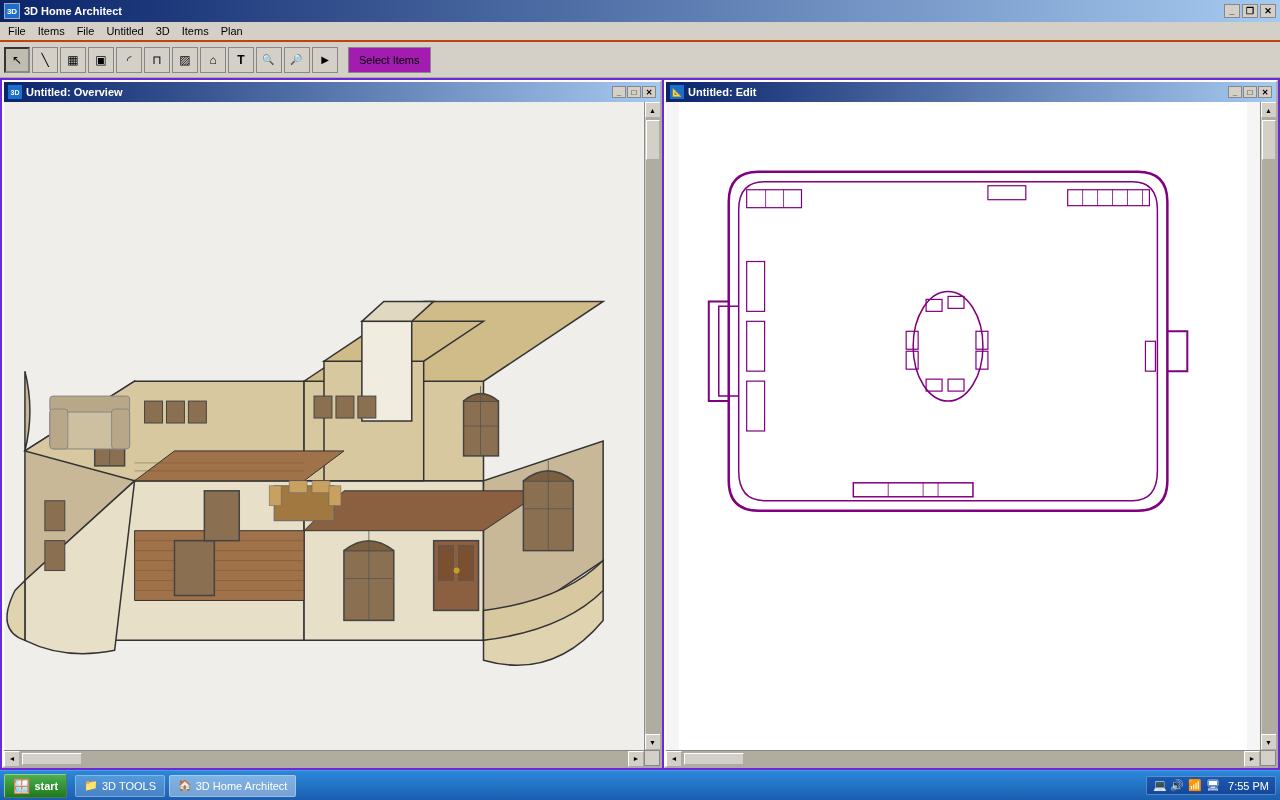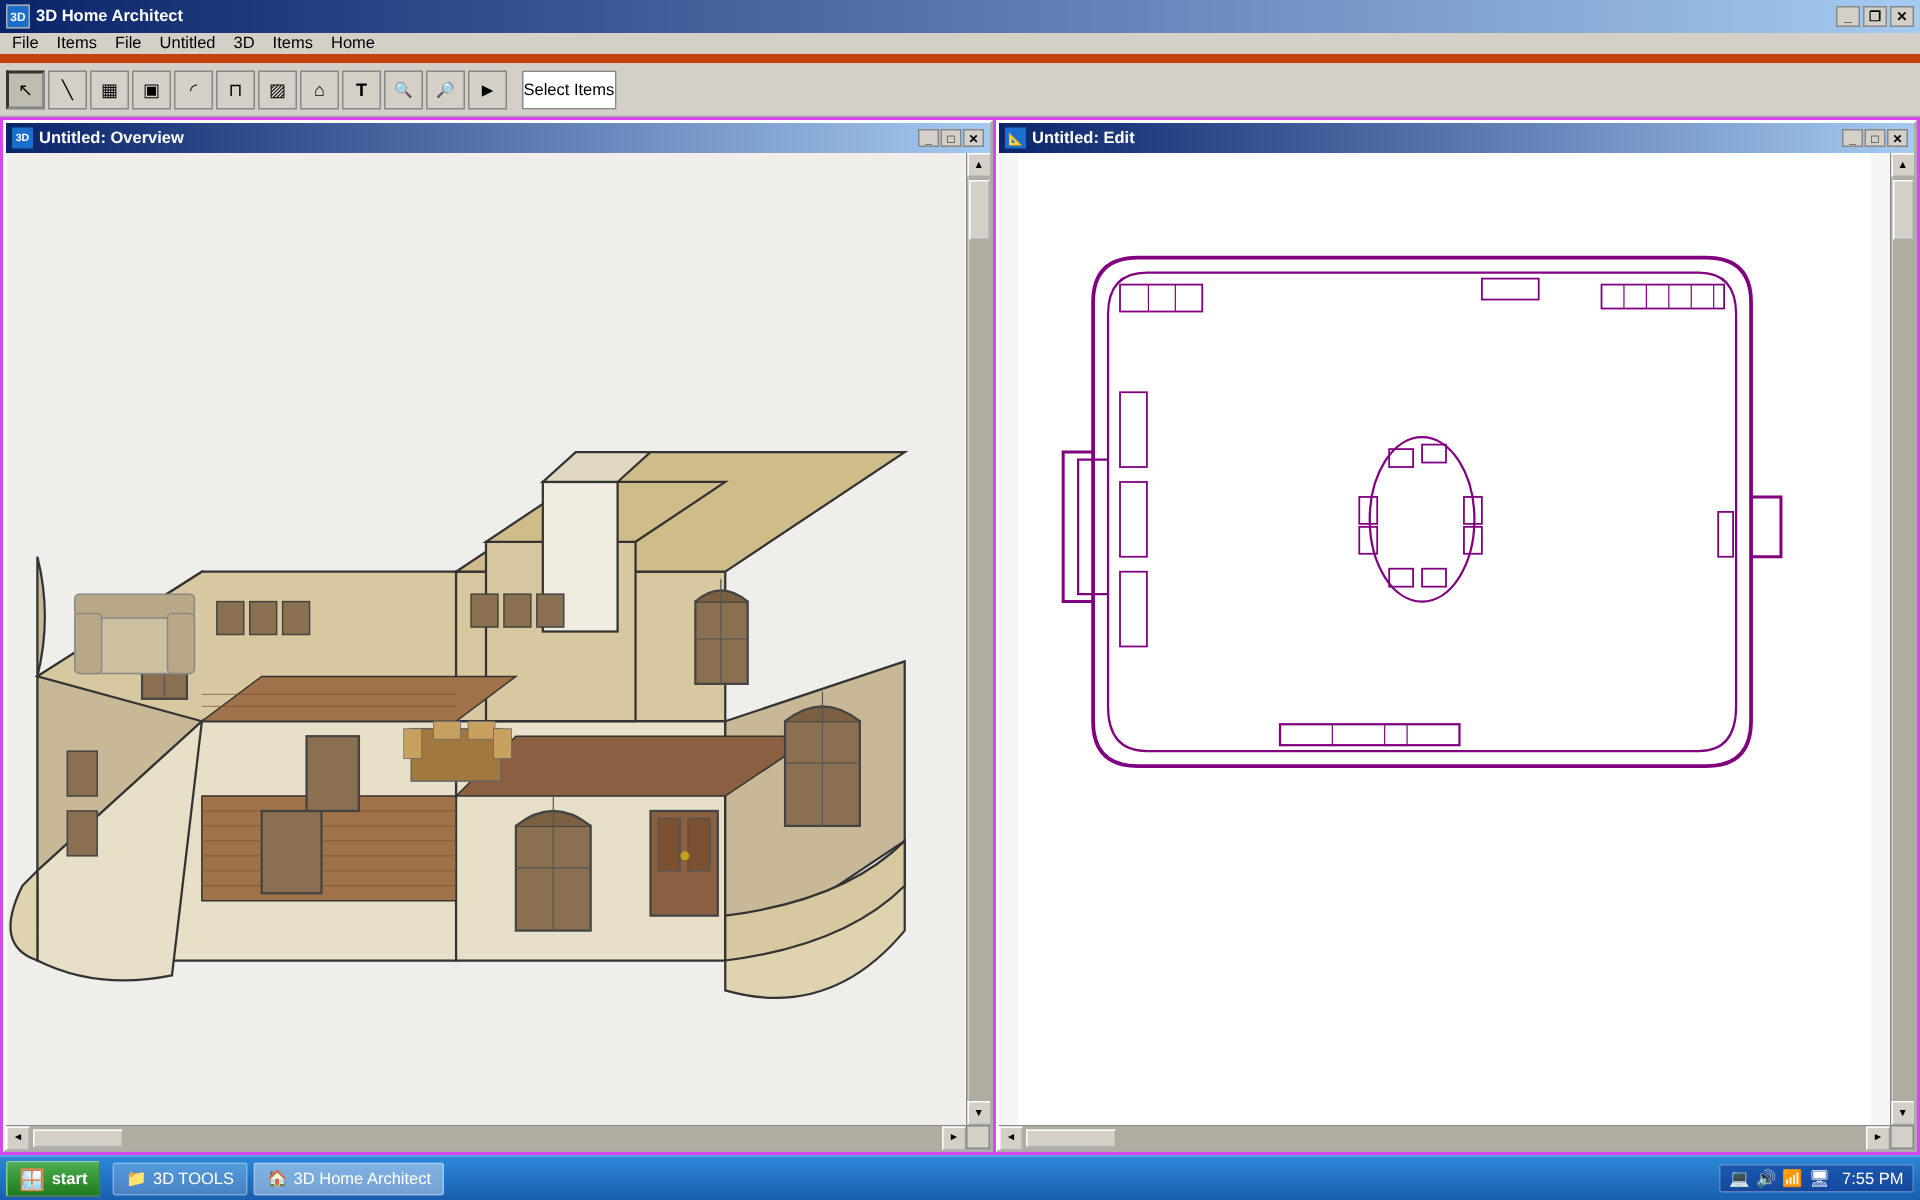--- a/index.html
+++ b/index.html
@@ -48,21 +48,21 @@
       color: #000;
     }
 
     
     .menu-bar {
       height: 20px;
       background: #d4d0c8;
       display: flex;
       align-items: center;
       padding: 0 2px;
-      border-bottom: 6px solid #c2410c;
+      border-bottom: 2px solid #c2410c;
     }
     .menu-item {
       padding: 2px 6px;
       font-size: 11px;
       cursor: pointer;
       color: #000;
     }
 
     
     .toolbar {
@@ -79,33 +79,33 @@
       height: 26px;
       background: #d4d0c8;
       border: 1px solid #888;
       display: flex; align-items: center; justify-content: center;
       cursor: pointer;
       font-size: 12px;
     }
     .toolbar-btn.active { border: 2px inset #888; background: #c0bdb0; }
     .select-items-btn {
       height: 26px;
-      padding: 0 0;
-      background: #ffffff;
+      padding: 0 10px;
+      background: #a21caf;
       border: 1px solid #888;
       font-size: 11px;
       cursor: pointer;
       margin-left: 8px;
     }
 
     
     .workspace {
       display: flex;
       height: calc(800px - 22px - 20px - 36px - 30px);
-      background: #d946ef;
+      background: #6d28d9;
       gap: 2px;
       padding: 2px;
     }
 
     
     .window-panel {
       background: #d4d0c8;
       border: 2px outset #fff;
       display: flex;
       flex-direction: column;
@@ -271,21 +271,21 @@
   </div>
 </div>
 
 <div class="menu-bar">
   <span class="menu-item">File</span>
   <span class="menu-item">Items</span>
   <span class="menu-item">File</span>
   <span class="menu-item">Untitled</span>
   <span class="menu-item">3D</span>
   <span class="menu-item">Items</span>
-  <span class="menu-item">Home</span>
+  <span class="menu-item">Plan</span>
 </div>
 
 <div class="toolbar">
   <div class="toolbar-btn active" title="Select">↖</div>
   <div class="toolbar-btn" title="Draw">╲</div>
   <div class="toolbar-btn" title="Floor">▦</div>
   <div class="toolbar-btn" title="Wall">▣</div>
   <div class="toolbar-btn" title="Arc">◜</div>
   <div class="toolbar-btn" title="Door">⊓</div>
   <div class="toolbar-btn" title="Hatch">▨</div>

